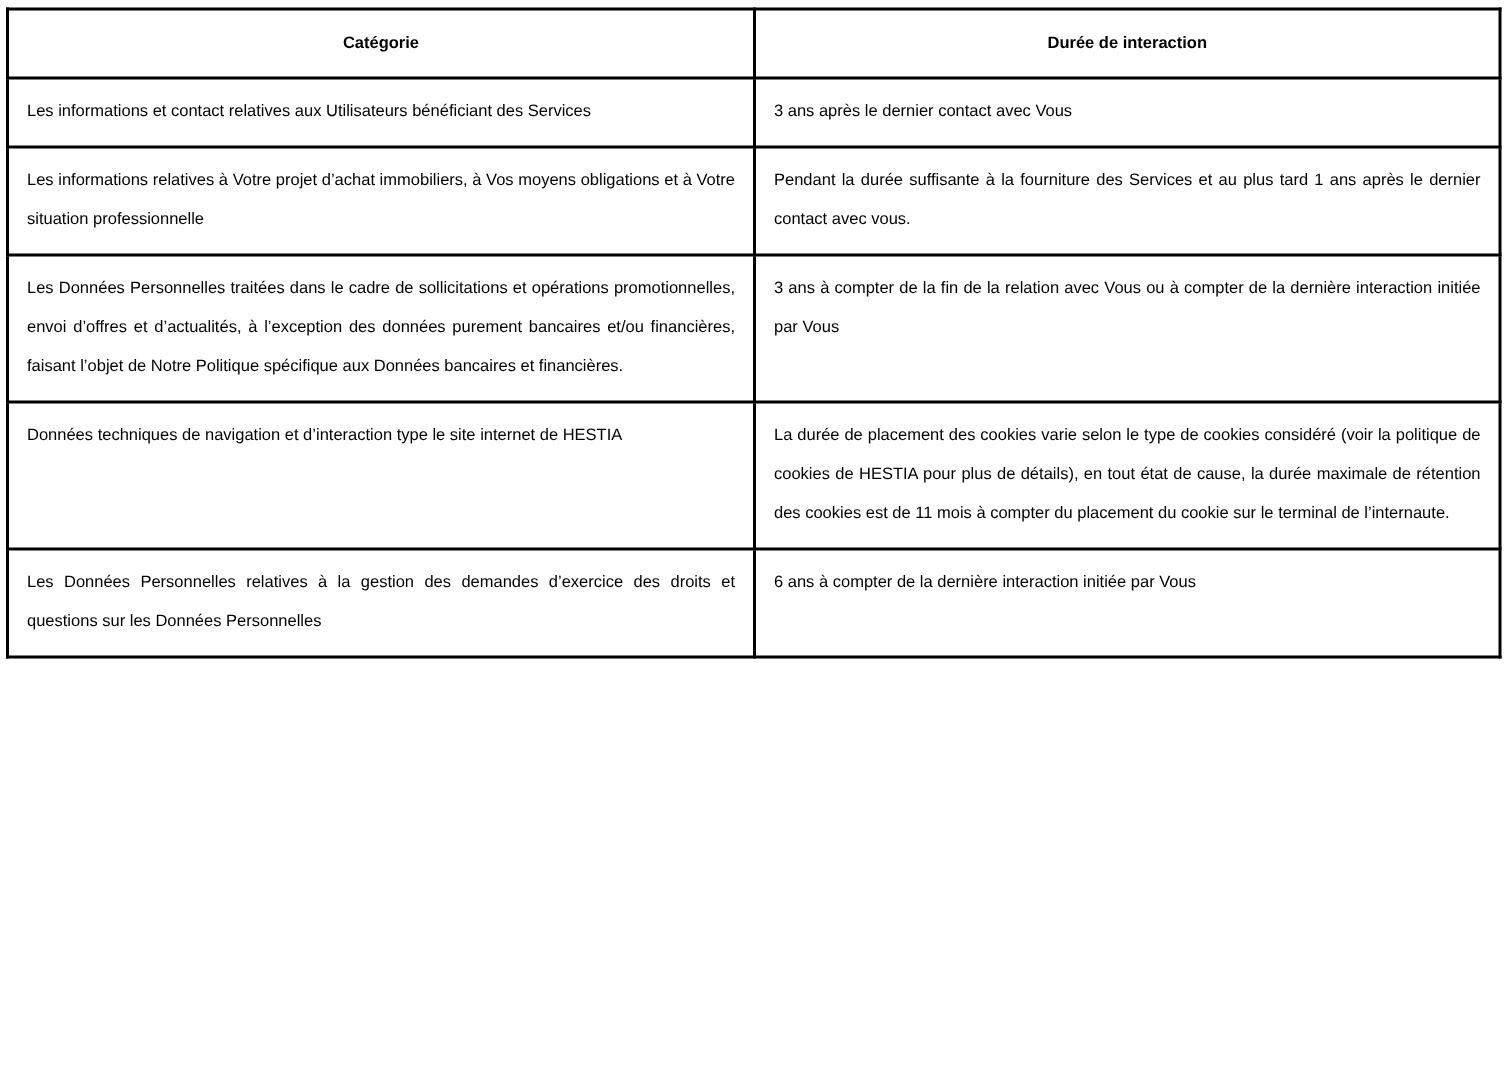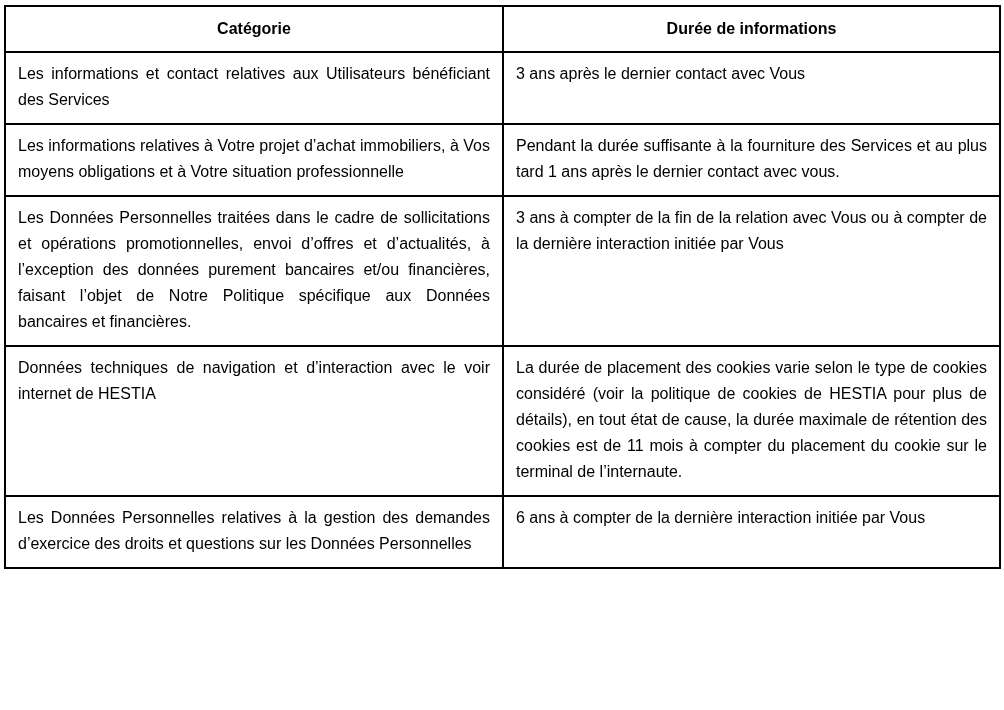--- a/index.html
+++ b/index.html
@@ -19,21 +19,21 @@
     width: 995px;
     border-collapse: collapse;
     table-layout: fixed;
     border: 2px solid #000000;
   }
   table.retention th,
   table.retention td {
     border: 2px solid #000000;
     box-sizing: border-box;
     vertical-align: top;
-    font-size: 16px;
+    font-size: 11px;
     line-height: 26px;
     padding: 8px 12px 10px 12px;
   }
   table.retention th {
     font-weight: bold;
     text-align: center;
     vertical-align: middle;
     padding: 9px 12px;
   }
   table.retention td {
@@ -47,38 +47,38 @@
 <body>
 
 <table class="retention">
   <colgroup>
     <col class="cat">
     <col class="dur">
   </colgroup>
   <thead>
     <tr>
       <th>Catégorie</th>
-      <th>Durée de informations</th>
+      <th>Durée de interaction</th>
     </tr>
   </thead>
   <tbody>
     <tr>
       <td class="cat-cell">Les informations et contact relatives aux Utilisateurs bénéficiant des Services</td>
       <td class="dur-cell">3 ans après le dernier contact avec Vous</td>
     </tr>
     <tr>
       <td class="cat-cell">Les informations relatives à Votre projet d’achat immobiliers, à Vos moyens obligations et à Votre situation professionnelle</td>
       <td class="dur-cell">Pendant la durée suffisante à la fourniture des Services et au plus tard 1 ans après le dernier contact avec vous.</td>
     </tr>
     <tr>
       <td class="cat-cell">Les Données Personnelles traitées dans le cadre de sollicitations et opérations promotionnelles, envoi d’offres et d’actualités, à l’exception des données purement bancaires et/ou financières, faisant l’objet de Notre Politique spécifique aux Données bancaires et financières.</td>
       <td class="dur-cell">3 ans à compter de la fin de la relation avec Vous ou à compter de la dernière interaction initiée par Vous</td>
     </tr>
     <tr>
-      <td class="cat-cell">Données techniques de navigation et d’interaction avec le voir internet de HESTIA</td>
+      <td class="cat-cell">Données techniques de navigation et d’interaction type le site internet de HESTIA</td>
       <td class="dur-cell">La durée de placement des cookies varie selon le type de cookies considéré (voir la politique de cookies de HESTIA pour plus de détails), en tout état de cause, la durée maximale de rétention des cookies est de 11 mois à compter du placement du cookie sur le terminal de l’internaute.</td>
     </tr>
     <tr>
       <td class="cat-cell">Les Données Personnelles relatives à la gestion des demandes d’exercice des droits et questions sur les Données Personnelles</td>
       <td class="dur-cell">6 ans à compter de la dernière interaction initiée par Vous</td>
     </tr>
   </tbody>
 </table>
 
 </body></html>

